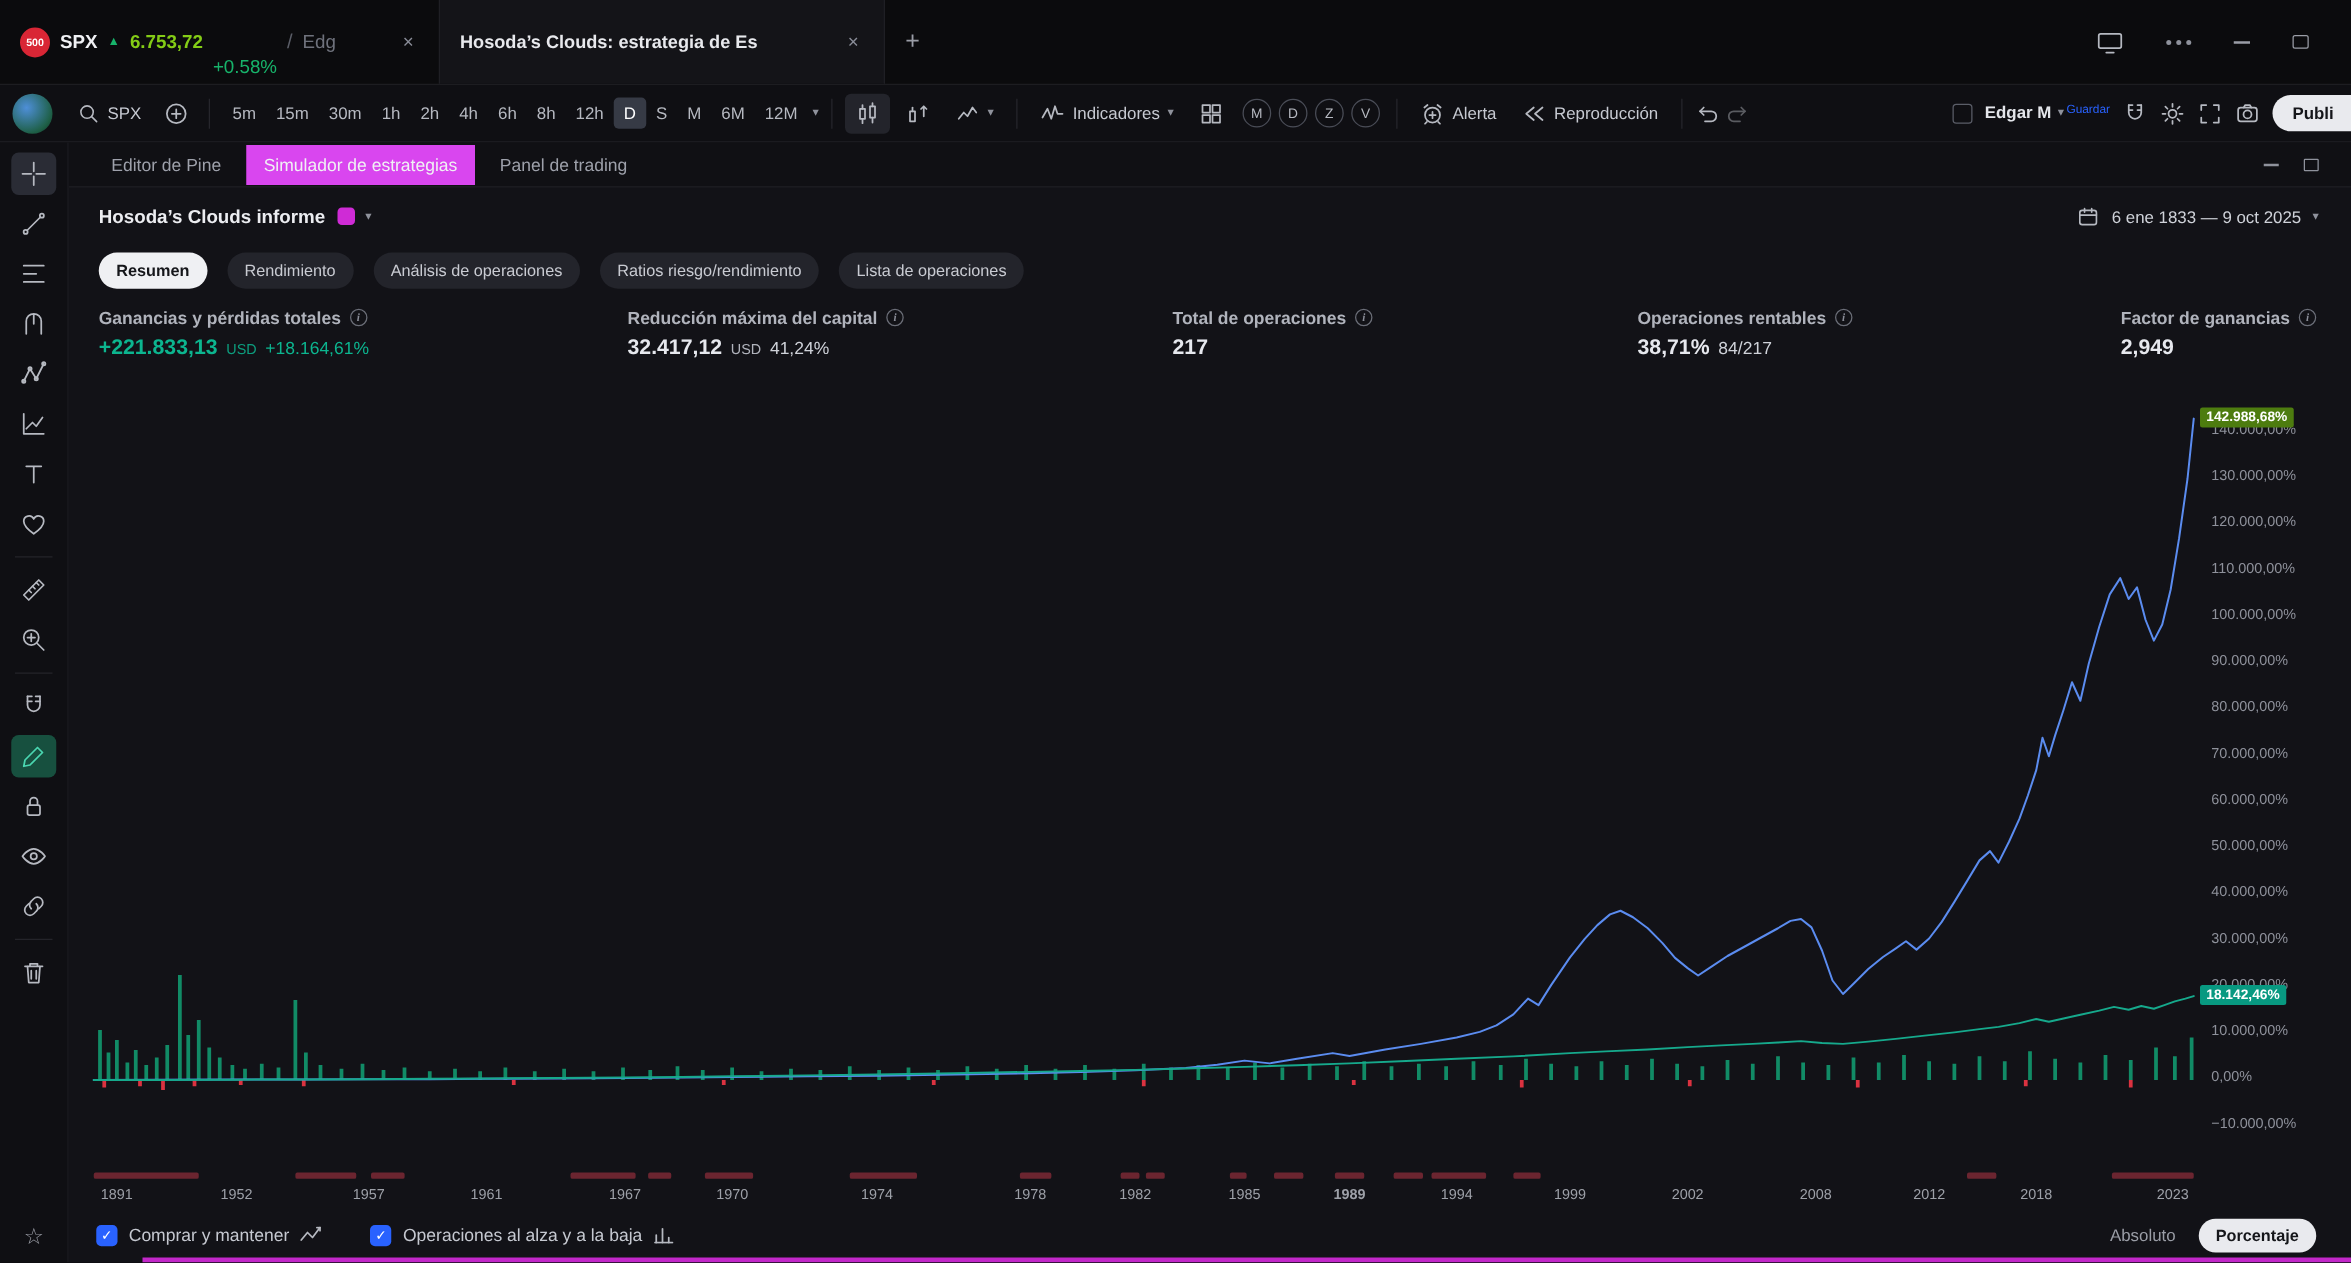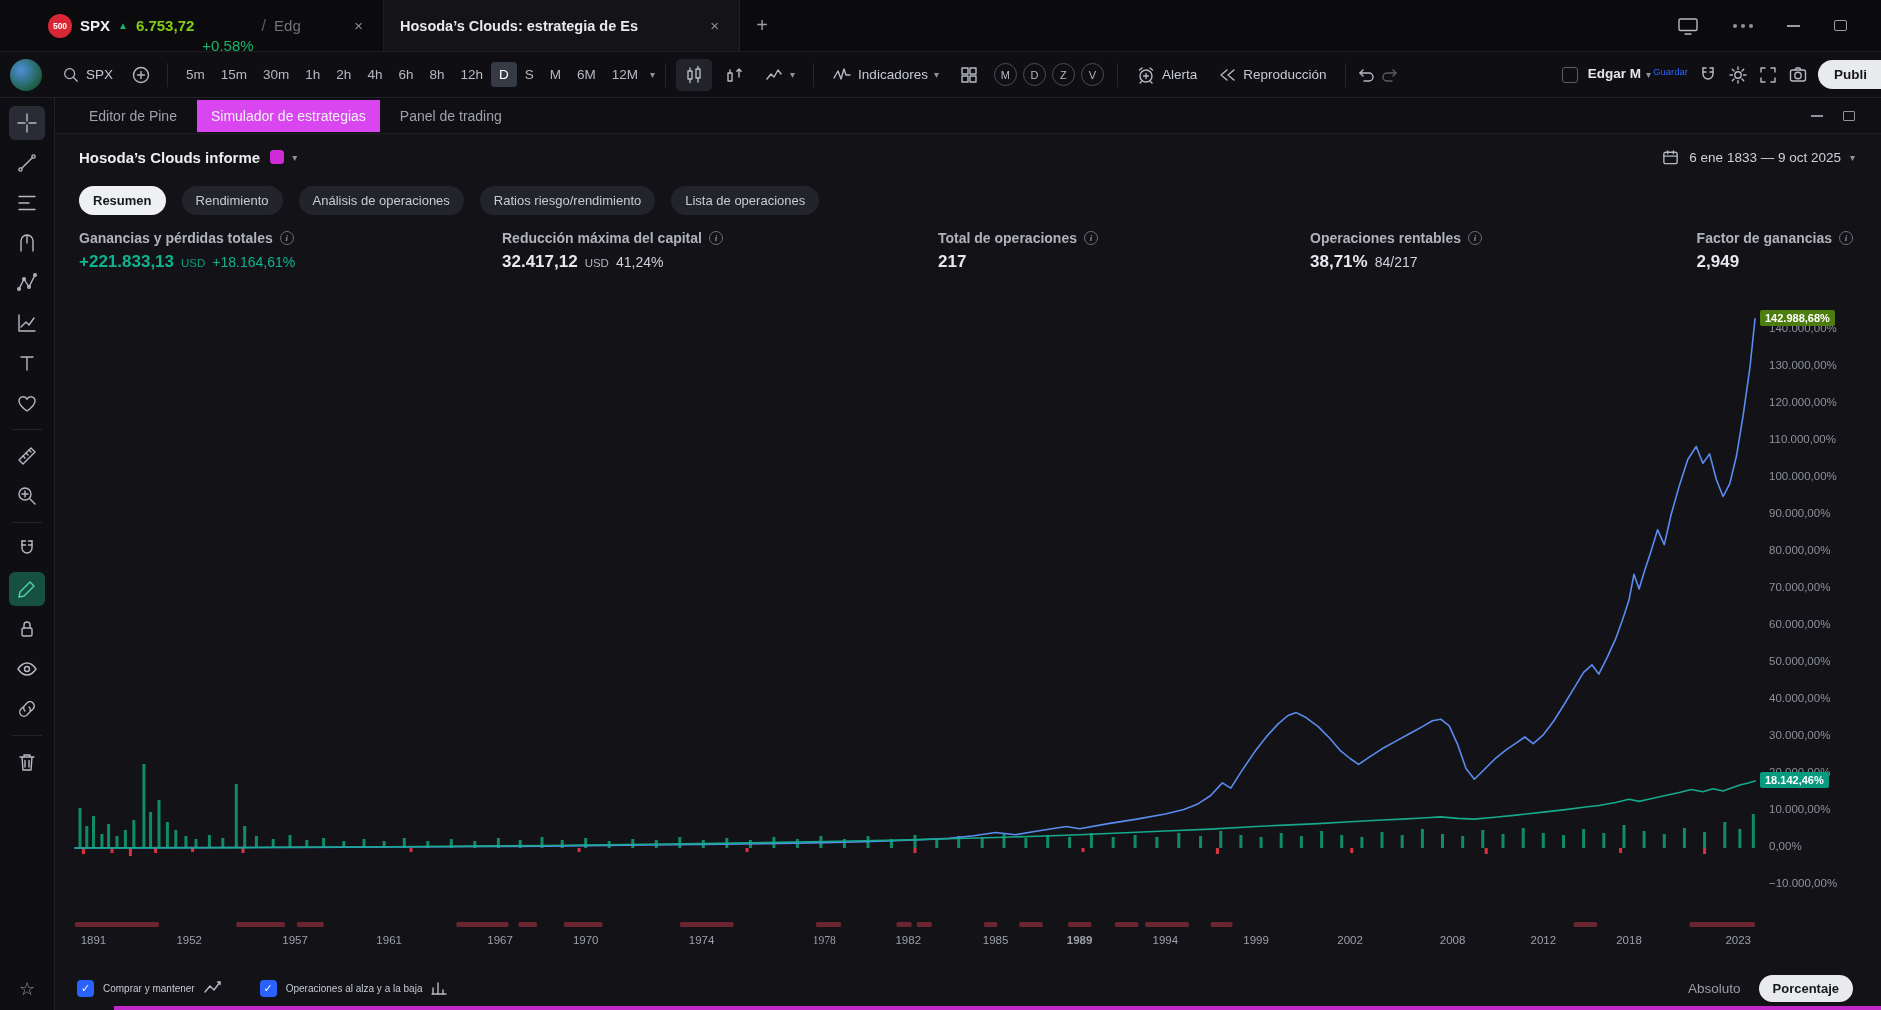--- a/index.html
+++ b/index.html
@@ -1,21 +1,21 @@
 <!DOCTYPE html>
 <html><head>
 <meta charset="utf-8">
 <style>
   * { margin:0; padding:0; box-sizing:border-box; }
   html,body { width:1881px; height:1010px; background:#0d0d10; overflow:hidden;
     font-family:"Liberation Sans","DejaVu Sans",sans-serif; color:#d1d4dc; }
   .app { position:relative; width:1881px; height:1010px; display:flex; flex-direction:column; background:#0d0d10; }
 
   
-  .titlebar { height:52px; background:#0b0b0d; display:flex; align-items:stretch; border-bottom:1px solid #1d1d21;padding-left:32px; }
+  .titlebar { height:68px; background:#0b0b0d; display:flex; align-items:stretch; border-bottom:1px solid #1d1d21; }
   .tab { display:flex; align-items:center; gap:8px; padding:0 16px; border-right:1px solid #1f1f24; cursor:pointer; }
   .tab.chart-tab { width:352px; }
   .tab.report-tab { width:356px; background:#141418; }
   .sp-logo { width:24px; height:24px; border-radius:50%; background:#d92635; color:#fff; font-size:8.5px; font-weight:bold; display:flex; align-items:center; justify-content:center; flex:0 0 auto; }
   .t-sym { font-weight:bold; font-size:15px; color:#f0f1f4; }
   .t-arrow { color:#17b36a; font-size:10px; }
   .t-price { font-weight:bold; font-size:15px; color:#84cc16; }
   .t-chg { font-size:15px; color:#17b36a;margin-top:40px; }
   .t-sep { color:#5b5e68; }
   .t-user { color:#6f727c; font-size:15px; max-width:46px; overflow:hidden; white-space:nowrap; }
@@ -87,21 +87,21 @@
   
   .chart-wrap { position:relative; flex:1; overflow:hidden; background:#121217; }
   #chart-svg { position:absolute; left:0; top:0; width:1826px; height:684px; }
   .ytick { position:absolute; left:1714px; font-size:11.5px; color:#8e919b; white-space:nowrap; }
   .xtick { position:absolute; top:652px; width:40px; text-align:center; font-size:11.5px; color:#9da0a8; }
   .price-badge { position:absolute; left:1705px; color:#fff; font-size:11px; font-weight:bold; padding:2px 5px; border-radius:2px; white-space:nowrap; z-index:3; }
 
   
   .bottom-bar { height:44px; display:flex; align-items:center; gap:12px; padding:0 28px 0 22px; background:#121217; }
   .cb { width:17px; height:17px; background:#2962ff; border-radius:4px; color:#fff; font-size:11px; display:flex; align-items:center; justify-content:center; cursor:pointer; }
-  .cb-label { font-size:10px; color:#c6c9d1; }
+  .cb-label { font-size:14px; color:#c6c9d1; }
   .legend-item { display:flex; align-items:center; gap:9px; margin-right:26px; }
   .toggle-right { margin-left:auto; display:flex; align-items:center; gap:18px; }
   .abs-label { color:#9a9da6; font-size:13.5px; cursor:pointer; }
   .pct-pill { background:#e9eaee; color:#15161a; font-weight:bold; font-size:13px; padding:6px 14px; border-radius:16px; cursor:pointer; }
 
   .magenta-strip { position:absolute; left:114px; right:0; bottom:0; height:4px; background:#c227c9; z-index:9; }
 </style>
 </head>
 <body>
 
@@ -606,21 +606,21 @@
             <div class="ytick" style="top: 595px;">−10.000,00%</div>
           </div>
         <div id="x-axis">
             <div class="xtick" style="left: 18.48px;">1891</div>
             <div class="xtick" style="left: 114.24px;">1952</div>
             <div class="xtick" style="left: 220.08px;">1957</div>
             <div class="xtick" style="left: 314.16px;">1961</div>
             <div class="xtick" style="left: 425.04px;">1967</div>
             <div class="xtick" style="left: 510.72px;">1970</div>
             <div class="xtick" style="left: 626.64px;">1974</div>
-            <div class="xtick" style="left: 749.28px; font-family: Liberation Serif, serif;">1978</div>
+            <div class="xtick" style="left: 749.28px;">1978</div>
             <div class="xtick" style="left: 833.28px;">1982</div>
             <div class="xtick" style="left: 920.64px;">1985</div>
             <div class="xtick" style="left: 1004.64px; font-weight: bold;">1989</div>
             <div class="xtick" style="left: 1090.32px;">1994</div>
             <div class="xtick" style="left: 1181.04px;">1999</div>
             <div class="xtick" style="left: 1275.12px;">2002</div>
             <div class="xtick" style="left: 1377.6px;">2008</div>
             <div class="xtick" style="left: 1468.32px;">2012</div>
             <div class="xtick" style="left: 1554px;">2018</div>
             <div class="xtick" style="left: 1663.2px;">2023</div>

